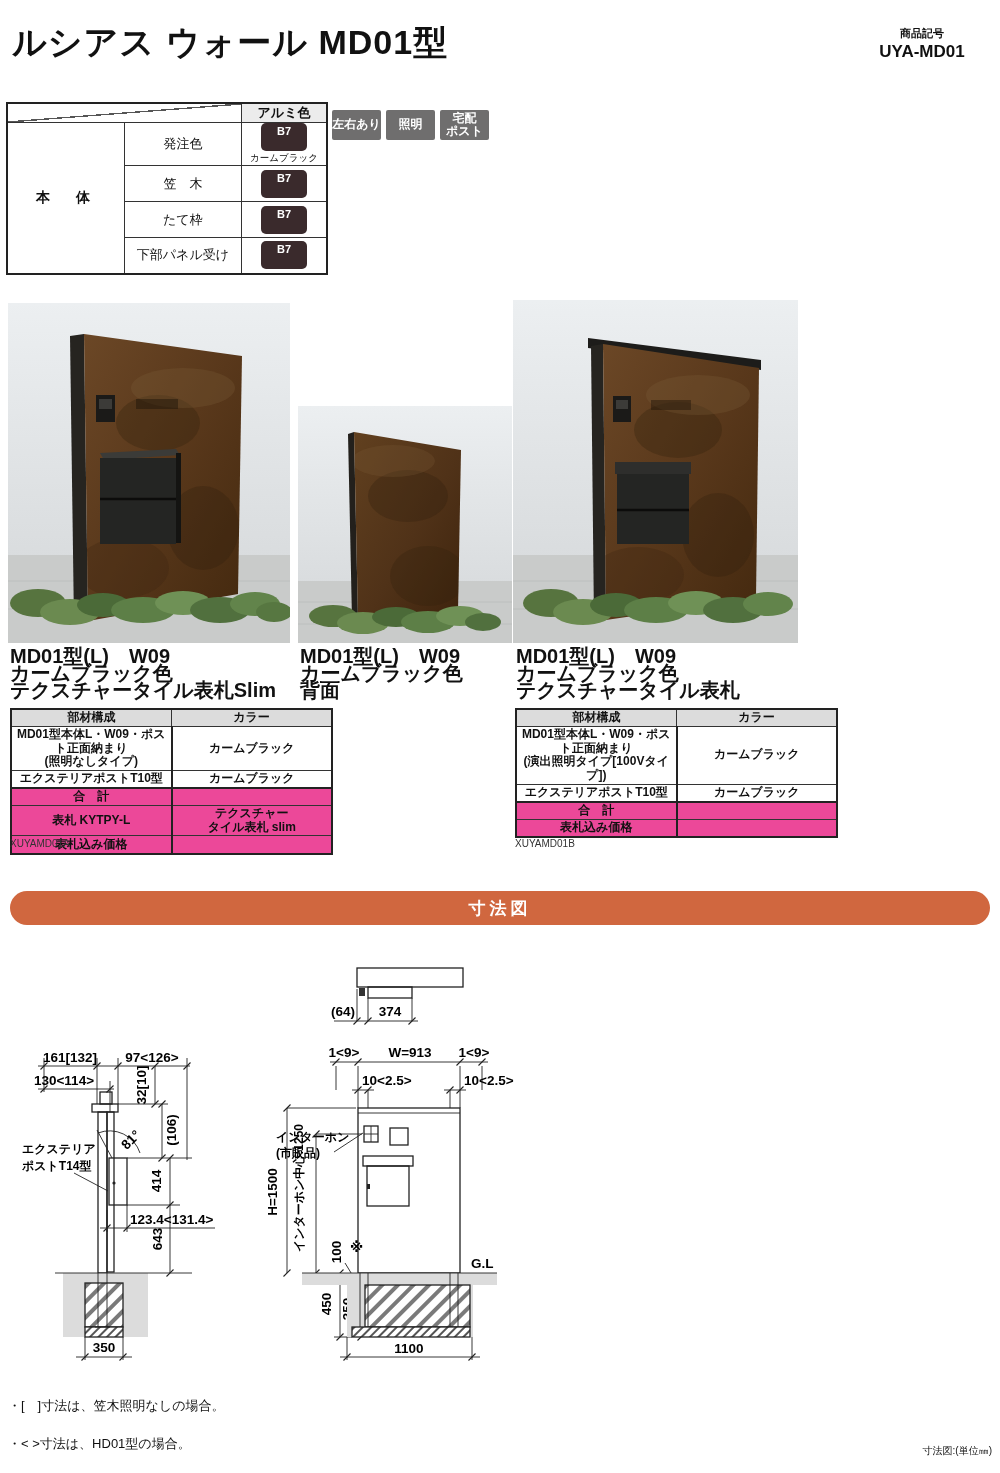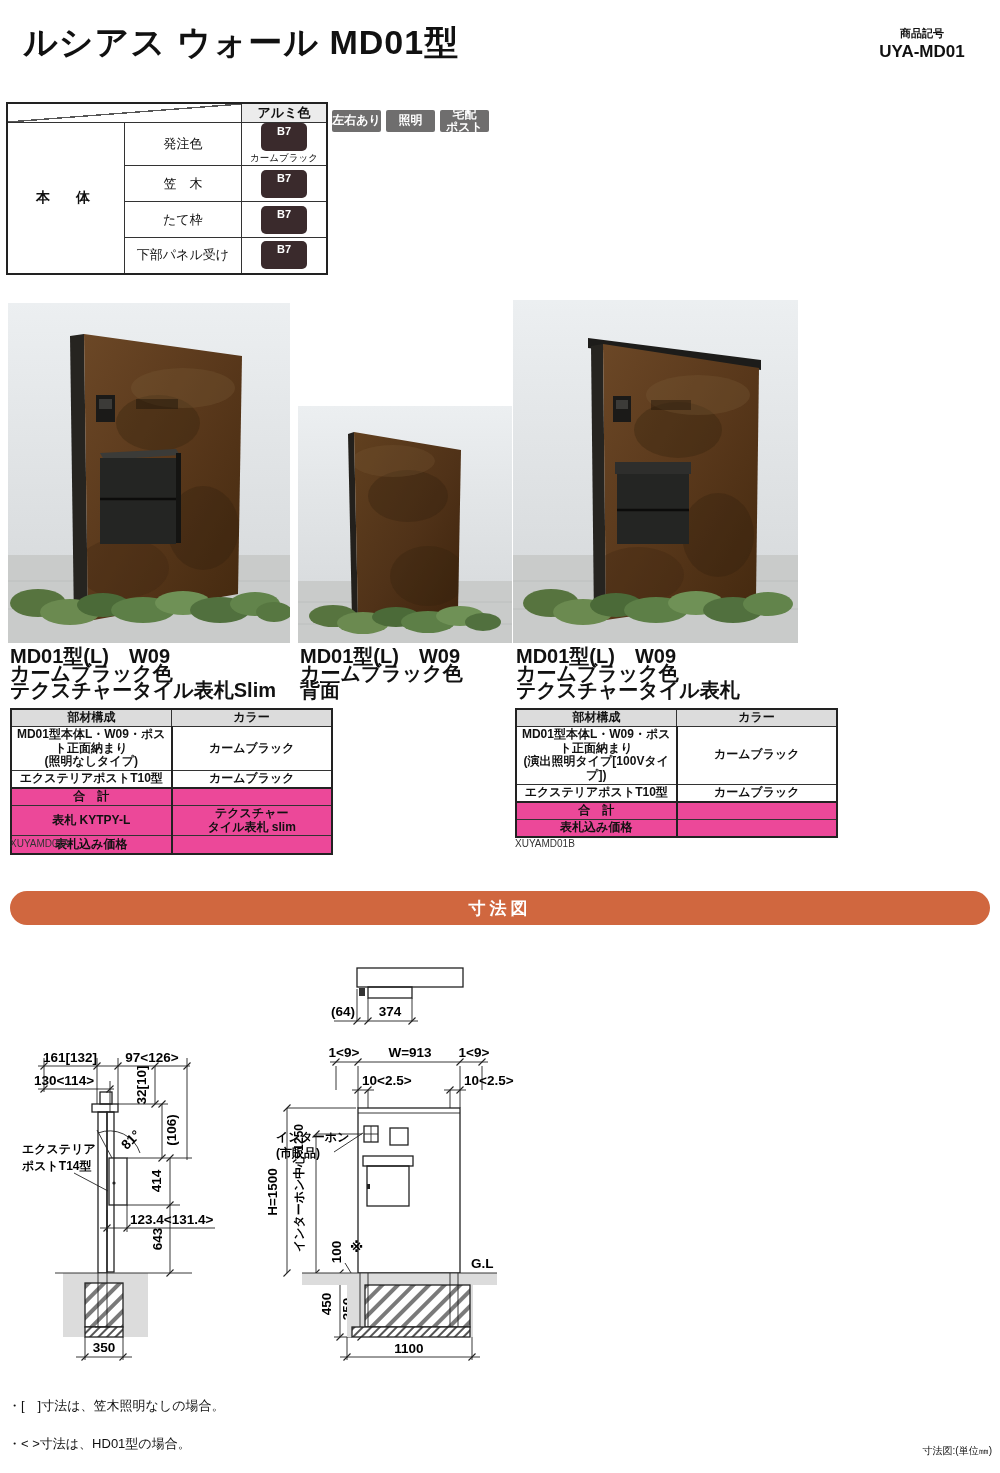--- a/index.html
+++ b/index.html
@@ -1,41 +1,41 @@
 <!DOCTYPE html>
 <html><head>
 <meta charset="utf-8">
 <style>
   html,body{margin:0;padding:0;background:#fff;}
   .page{position:relative;width:1000px;height:1473px;background:#fff;overflow:hidden;
         font-family:"Liberation Sans","DejaVu Sans",sans-serif;color:#111;}
   .abs{position:absolute;}
 
   
-  .title{left:23px;top:20px;font-size:34px;font-weight:900;letter-spacing:1px;}
+  .title{left:12px;top:20px;font-size:34px;font-weight:900;letter-spacing:1px;}
   .codebox{left:872px;top:26px;width:100px;text-align:center;}
   .code-label{font-size:11px;font-weight:700;}
   .code-value{font-size:17px;font-weight:800;margin-top:1px;}
 
   
   table.ctab{border-collapse:collapse;table-layout:fixed;}
   table.ctab td{border:1px solid #333;text-align:center;vertical-align:middle;
                 font-size:13px;padding:0;}
   .ctab{position:absolute;left:6px;top:102px;width:317px;height:161px;border:2px solid #222;}
   .ctab .diag{background:
       linear-gradient(to bottom right,transparent calc(50% - .7px),#555 calc(50% - .7px),#555 calc(50% + .7px),transparent calc(50% + .7px));}
   .ctab .hdr{background:#ececec;font-weight:600;}
   .ctab .grp{font-size:14px;font-weight:600;letter-spacing:6px;}
   .b7{display:inline-block;width:46px;height:28px;border-radius:5px;background:#3a2a2c;
       color:#fff;font-size:11px;line-height:16px;font-weight:700;}
   .b7note{display:block;font-size:9.5px;margin-top:1px;}
 
   
   .features{left:332px;top:110px;display:flex;gap:5px;}
-  .fbadge{width:49px;height:22px;background:#6f6e6e;color:#fff;border-radius:2px;
+  .fbadge{width:49px;height:30px;background:#6f6e6e;color:#fff;border-radius:2px;
           display:flex;align-items:center;justify-content:center;text-align:center;
           font-size:12px;font-weight:700;line-height:1.1;white-space:pre-line;}
 
   
   .photo{position:absolute;}
   .caption{position:absolute;font-size:20px;line-height:17px;font-weight:700;}
 
   
   table.ptab{border-collapse:collapse;table-layout:fixed;position:absolute;width:323px;
              border:2px solid #222;}

